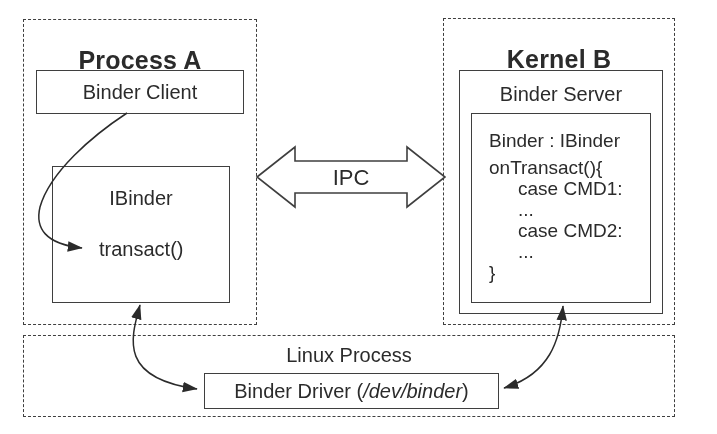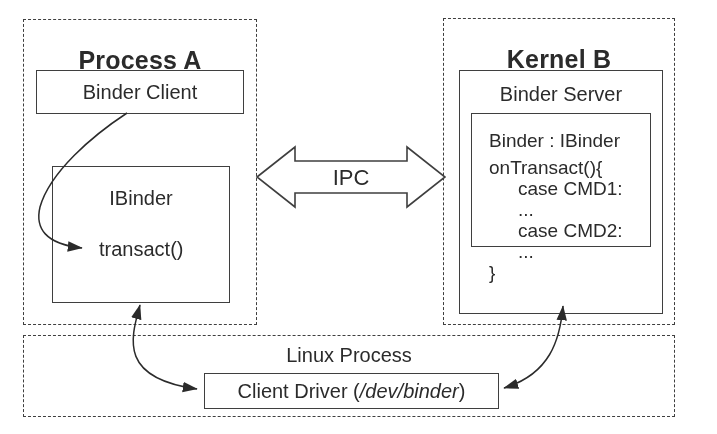--- a/index.html
+++ b/index.html
@@ -41,21 +41,21 @@
   }
   .transact-label{
     position:absolute;left:46px;top:71px;
     font-size:20px;
   }
   .server-label{
     position:absolute;left:0;top:12px;width:100%;
     text-align:center;font-size:20px;
   }
   .code-box{
-    position:absolute;left:11px;top:42px;width:180px;height:134px;
+    position:absolute;left:11px;top:42px;width:180px;height:190px;
     border:1.5px solid #3f3f3f;box-sizing:border-box;background:#fff;
     padding:16px 0 0 17px;
     font-size:19px;
     line-height:21px;
   }
   .code-line{white-space:pre;}
   .code-line.gap{margin-top:6px;}
   .code-line.indent{padding-left:29px;}
   .kernel-title{
     position:absolute;left:0;top:8px;width:100%;
@@ -104,21 +104,21 @@
         <div class="code-line indent">case CMD2:</div>
         <div class="code-line indent">...</div>
         <div class="code-line">}</div>
       </div>
     </div>
   </div>
 
   <div class="dashed-box" style="left:23px;top:335px;width:652px;height:82px;">
     <div class="kernel-title">Linux Process</div>
     <div class="solid-box driver-box center-label">
-      <span><span>Client Driver (</span><span class="italic">/dev/binder</span><span>)</span></span>
+      <span><span>Binder Driver (</span><span class="italic">/dev/binder</span><span>)</span></span>
     </div>
   </div>
 
   <svg class="overlay" width="717" height="434" viewBox="0 0 717 434">
     <defs>
       <marker id="ah" viewBox="0 0 10 7" refX="9.5" refY="3.5" markerWidth="15" markerHeight="11" orient="auto" markerUnits="userSpaceOnUse">
         <polygon points="0,0 10,3.5 0,7" fill="#2b2b2b"></polygon>
       </marker>
       <marker id="ahs" viewBox="0 0 10 7" refX="9.5" refY="3.5" markerWidth="15" markerHeight="11" orient="auto-start-reverse" markerUnits="userSpaceOnUse">
         <polygon points="0,0 10,3.5 0,7" fill="#2b2b2b"></polygon>

